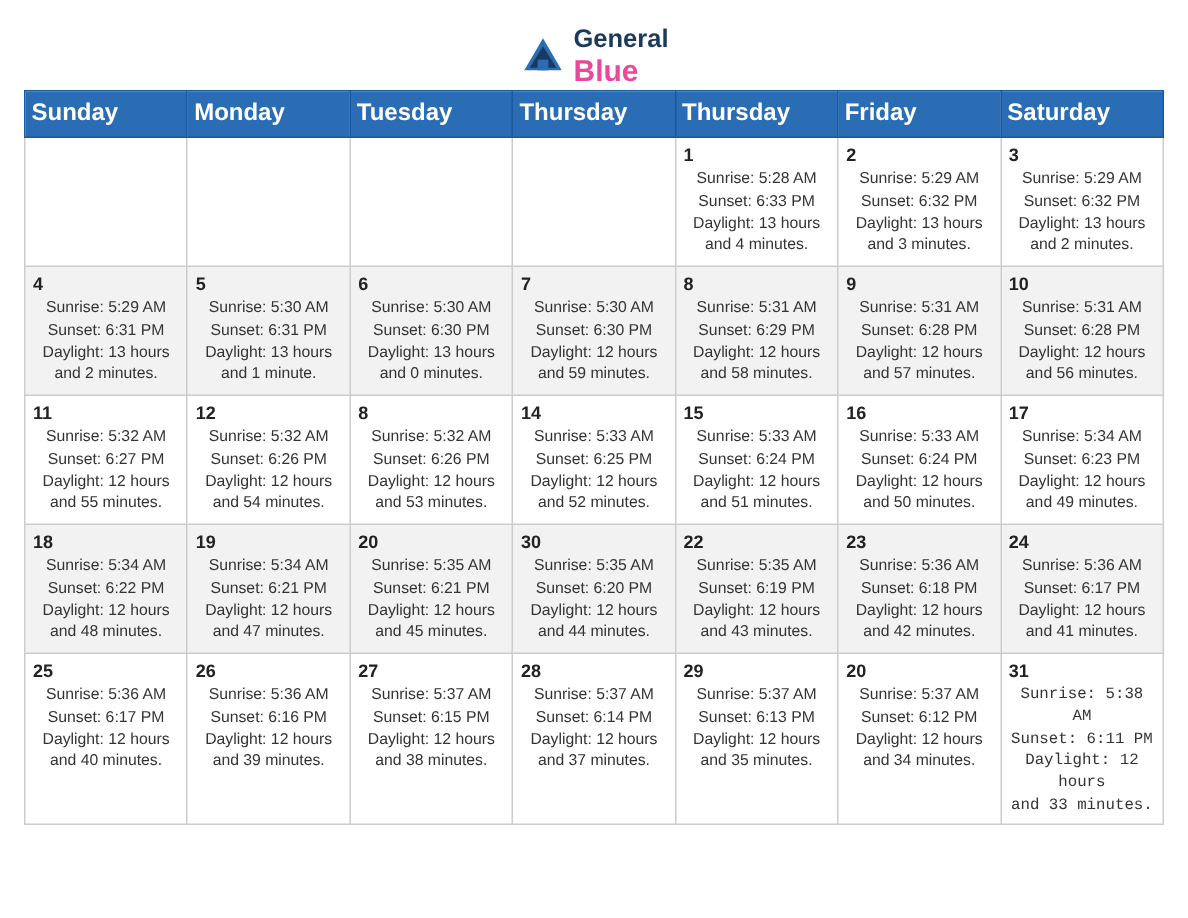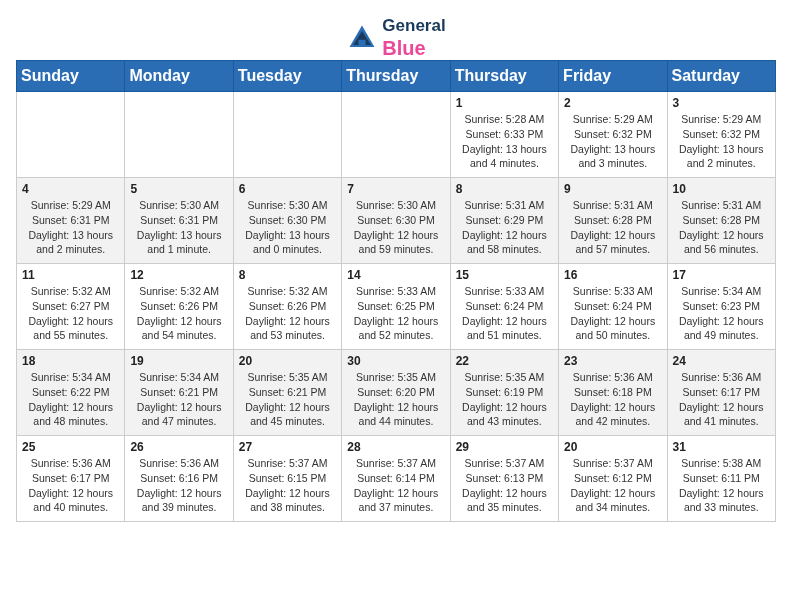--- a/index.html
+++ b/index.html
@@ -323,20 +323,20 @@
         </td>
         <td>
           <span class="day-num">20</span>
           <div class="day-detail" style="white-space: pre-line;">Sunrise: 5:37 AM
 Sunset: 6:12 PM
 Daylight: 12 hours
 and 34 minutes.</div>
         </td>
         <td>
           <span class="day-num">31</span>
-          <div class="day-detail" style="white-space: pre-line;">Sunrise: 5:38 AM
+          <div class="day-detail" style="white-space: pre-line; font-family: Liberation Mono, monospace;">Sunrise: 5:38 AM
 Sunset: 6:11 PM
 Daylight: 12 hours
 and 33 minutes.</div>
         </td>
       </tr>
     </tbody>
 </table>
 
 </body></html>

